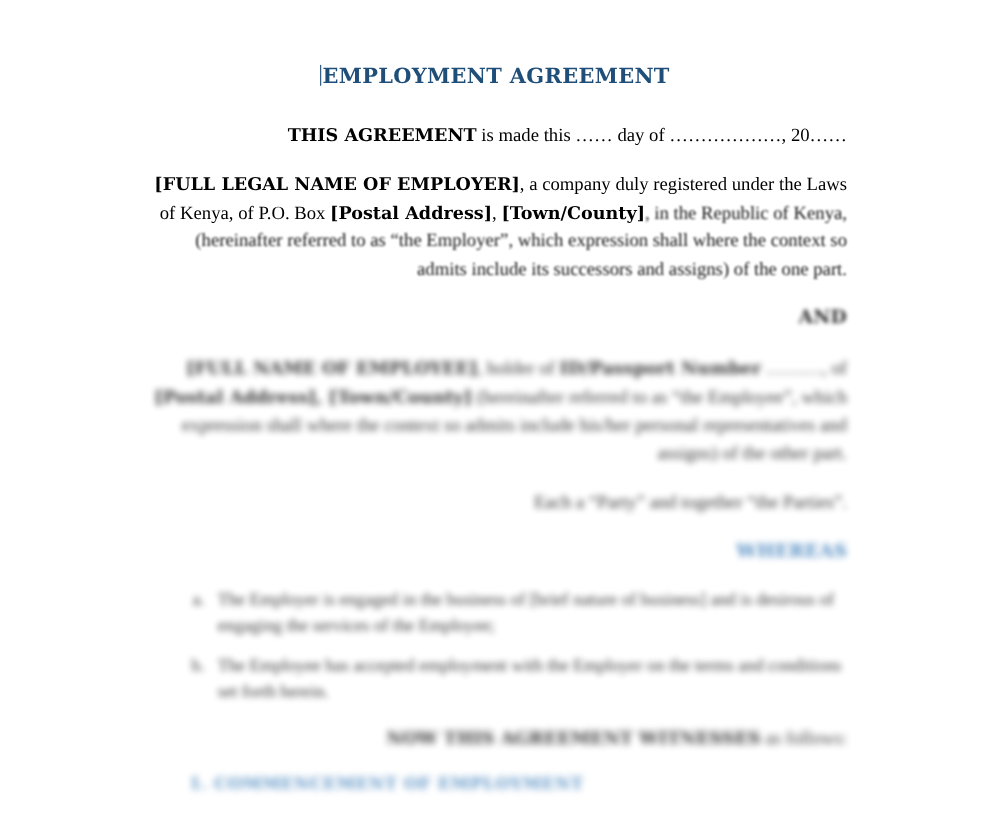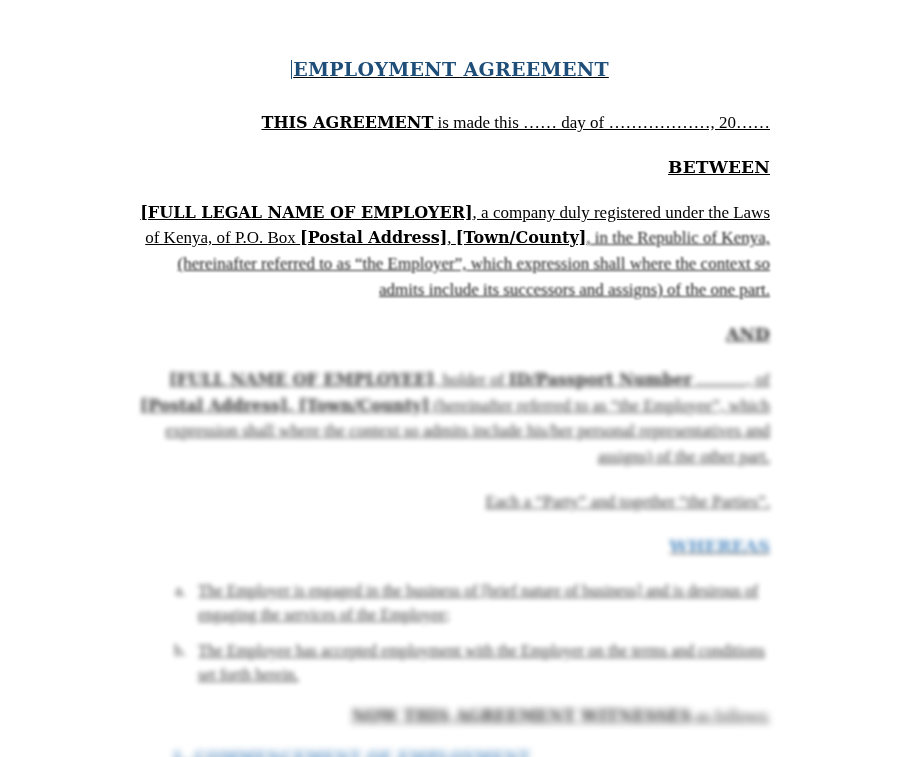--- a/index.html
+++ b/index.html
@@ -14,21 +14,20 @@
     font-family: "Liberation Serif", serif;
     color: #000000;
   }
   .page {
     position: relative;
     width: 900px;
     height: 573px;
     background: #ffffff;
     box-sizing: border-box;
     padding: 48px 130px 0 130px;
-    text-decoration: underline;
   }
   .doc-title {
     text-align: center;
     font-family: "DejaVu Serif", serif;
     font-weight: bold;
     font-size: 19px;
     letter-spacing: 0.3px;
     color: #1f4e79;
     margin: 10px 0 30px 0;
     font-variant: small-caps;
@@ -96,21 +95,20 @@
 <div class="page">
 
   <div class="doc-title">
     <span class="caret"></span><span>EMPLOYMENT AGREEMENT</span>
   </div>
 
   <p class="para">
     <span class="b">THIS AGREEMENT</span><span> is made this …… day of ………………, 20……</span>
   </p>
 
-  <p class="para heading-bold">BETWEEN</p>
 
   <p class="para">
     <span class="b">[FULL LEGAL NAME OF EMPLOYER]</span><span>, a company duly registered under the Laws of Kenya, of P.O. Box </span><span class="b">[Postal Address]</span><span>, </span><span class="b">[Town/County]</span><span class="blur-1">, in the Republic of Kenya, (hereinafter referred to as “the Employer”, which expression shall where the context so admits include its successors and assigns) of the one part.</span>
   </p>
 
   <p class="para heading-bold blur-2">AND</p>
 
   <p class="para blur-3">
     <span class="b">[FULL NAME OF EMPLOYEE]</span><span>, holder of </span><span class="b">ID/Passport Number</span><span> ………, of </span><span class="b">[Postal Address], [Town/County]</span><span> (hereinafter referred to as “the Employee”, which expression shall where the context so admits include his/her personal representatives and assigns) of the other part.</span>
   </p>

